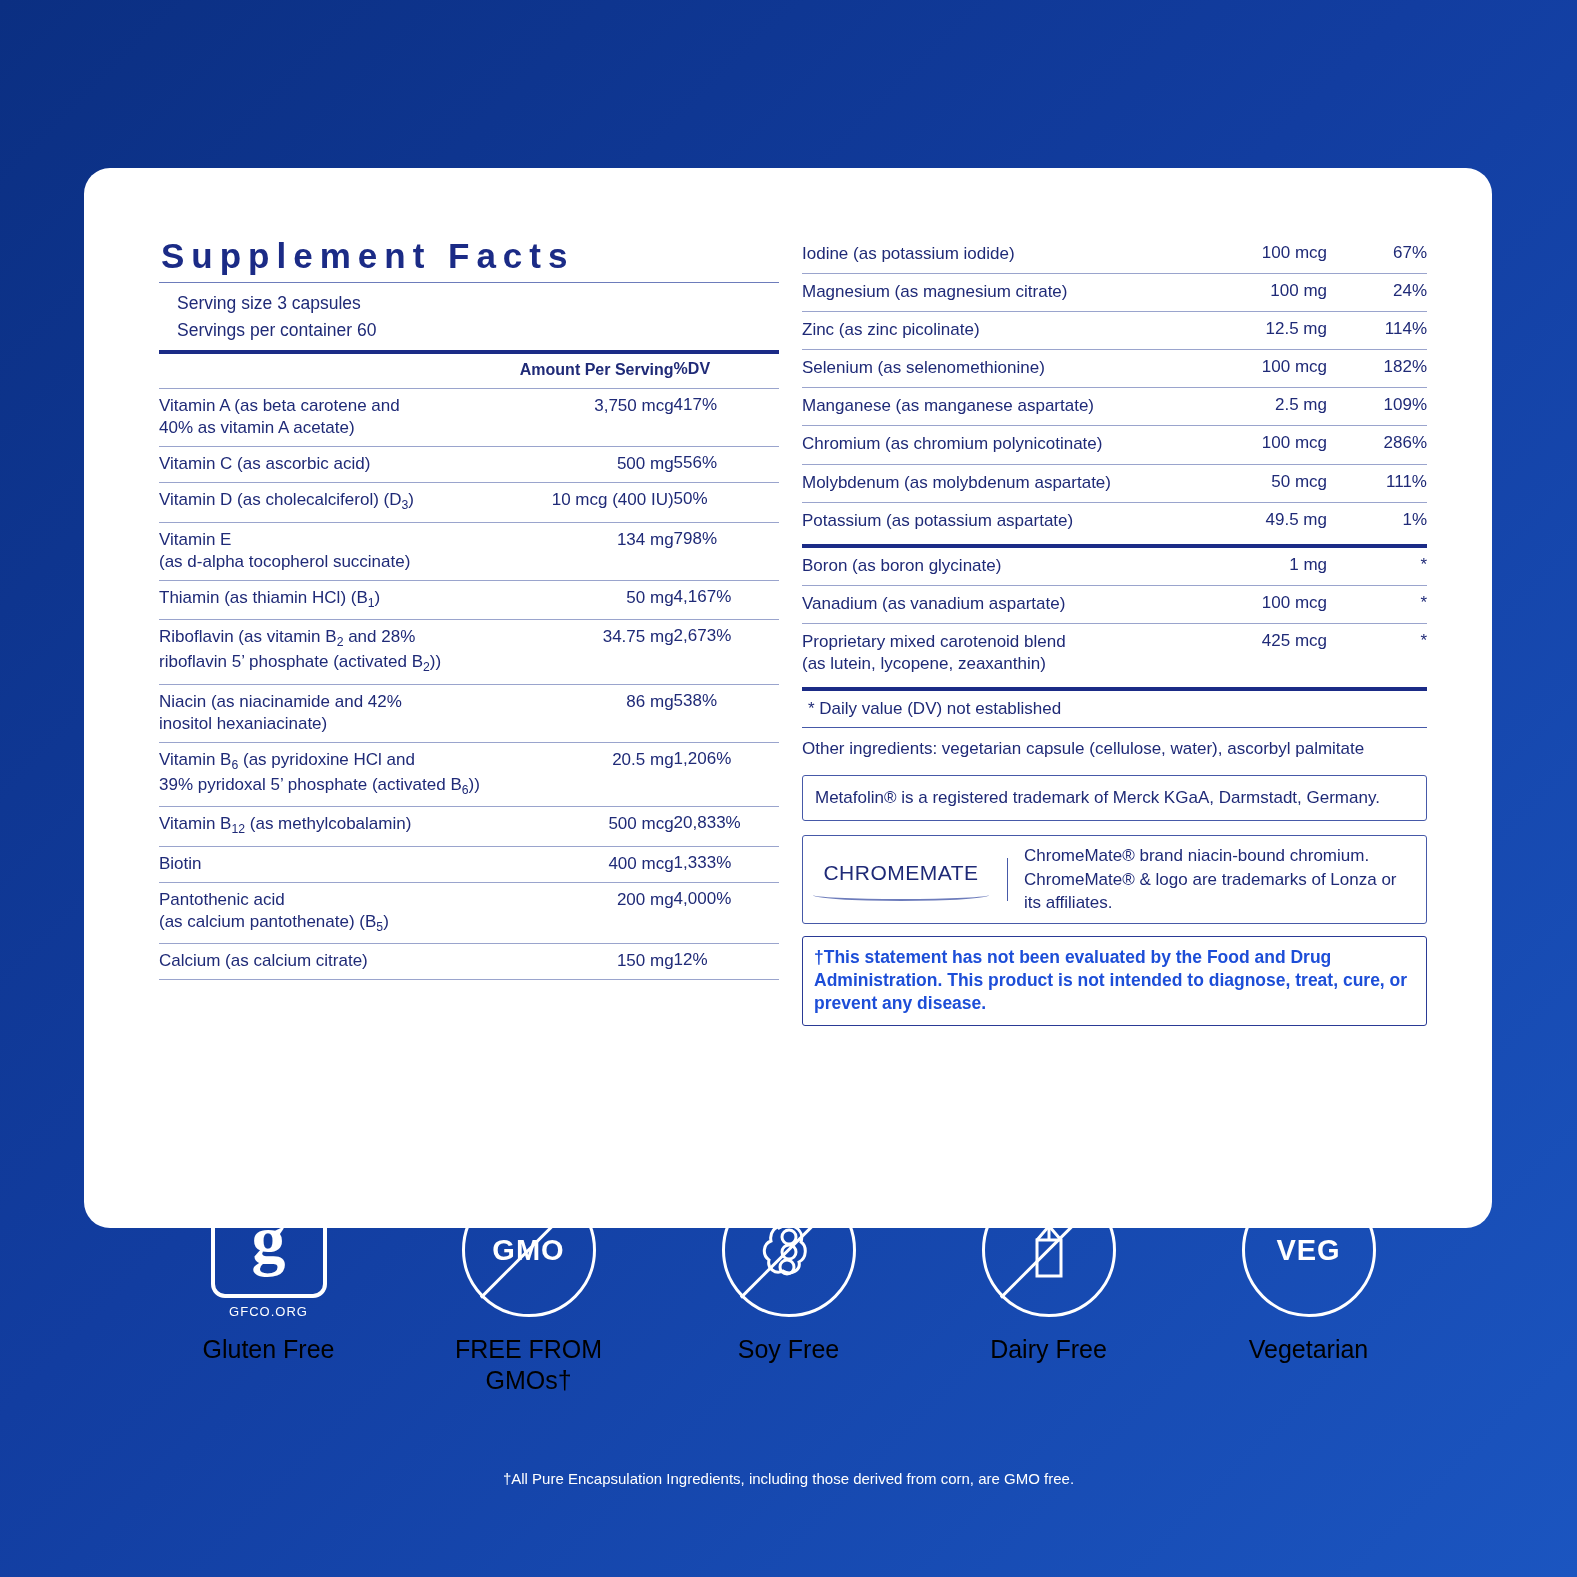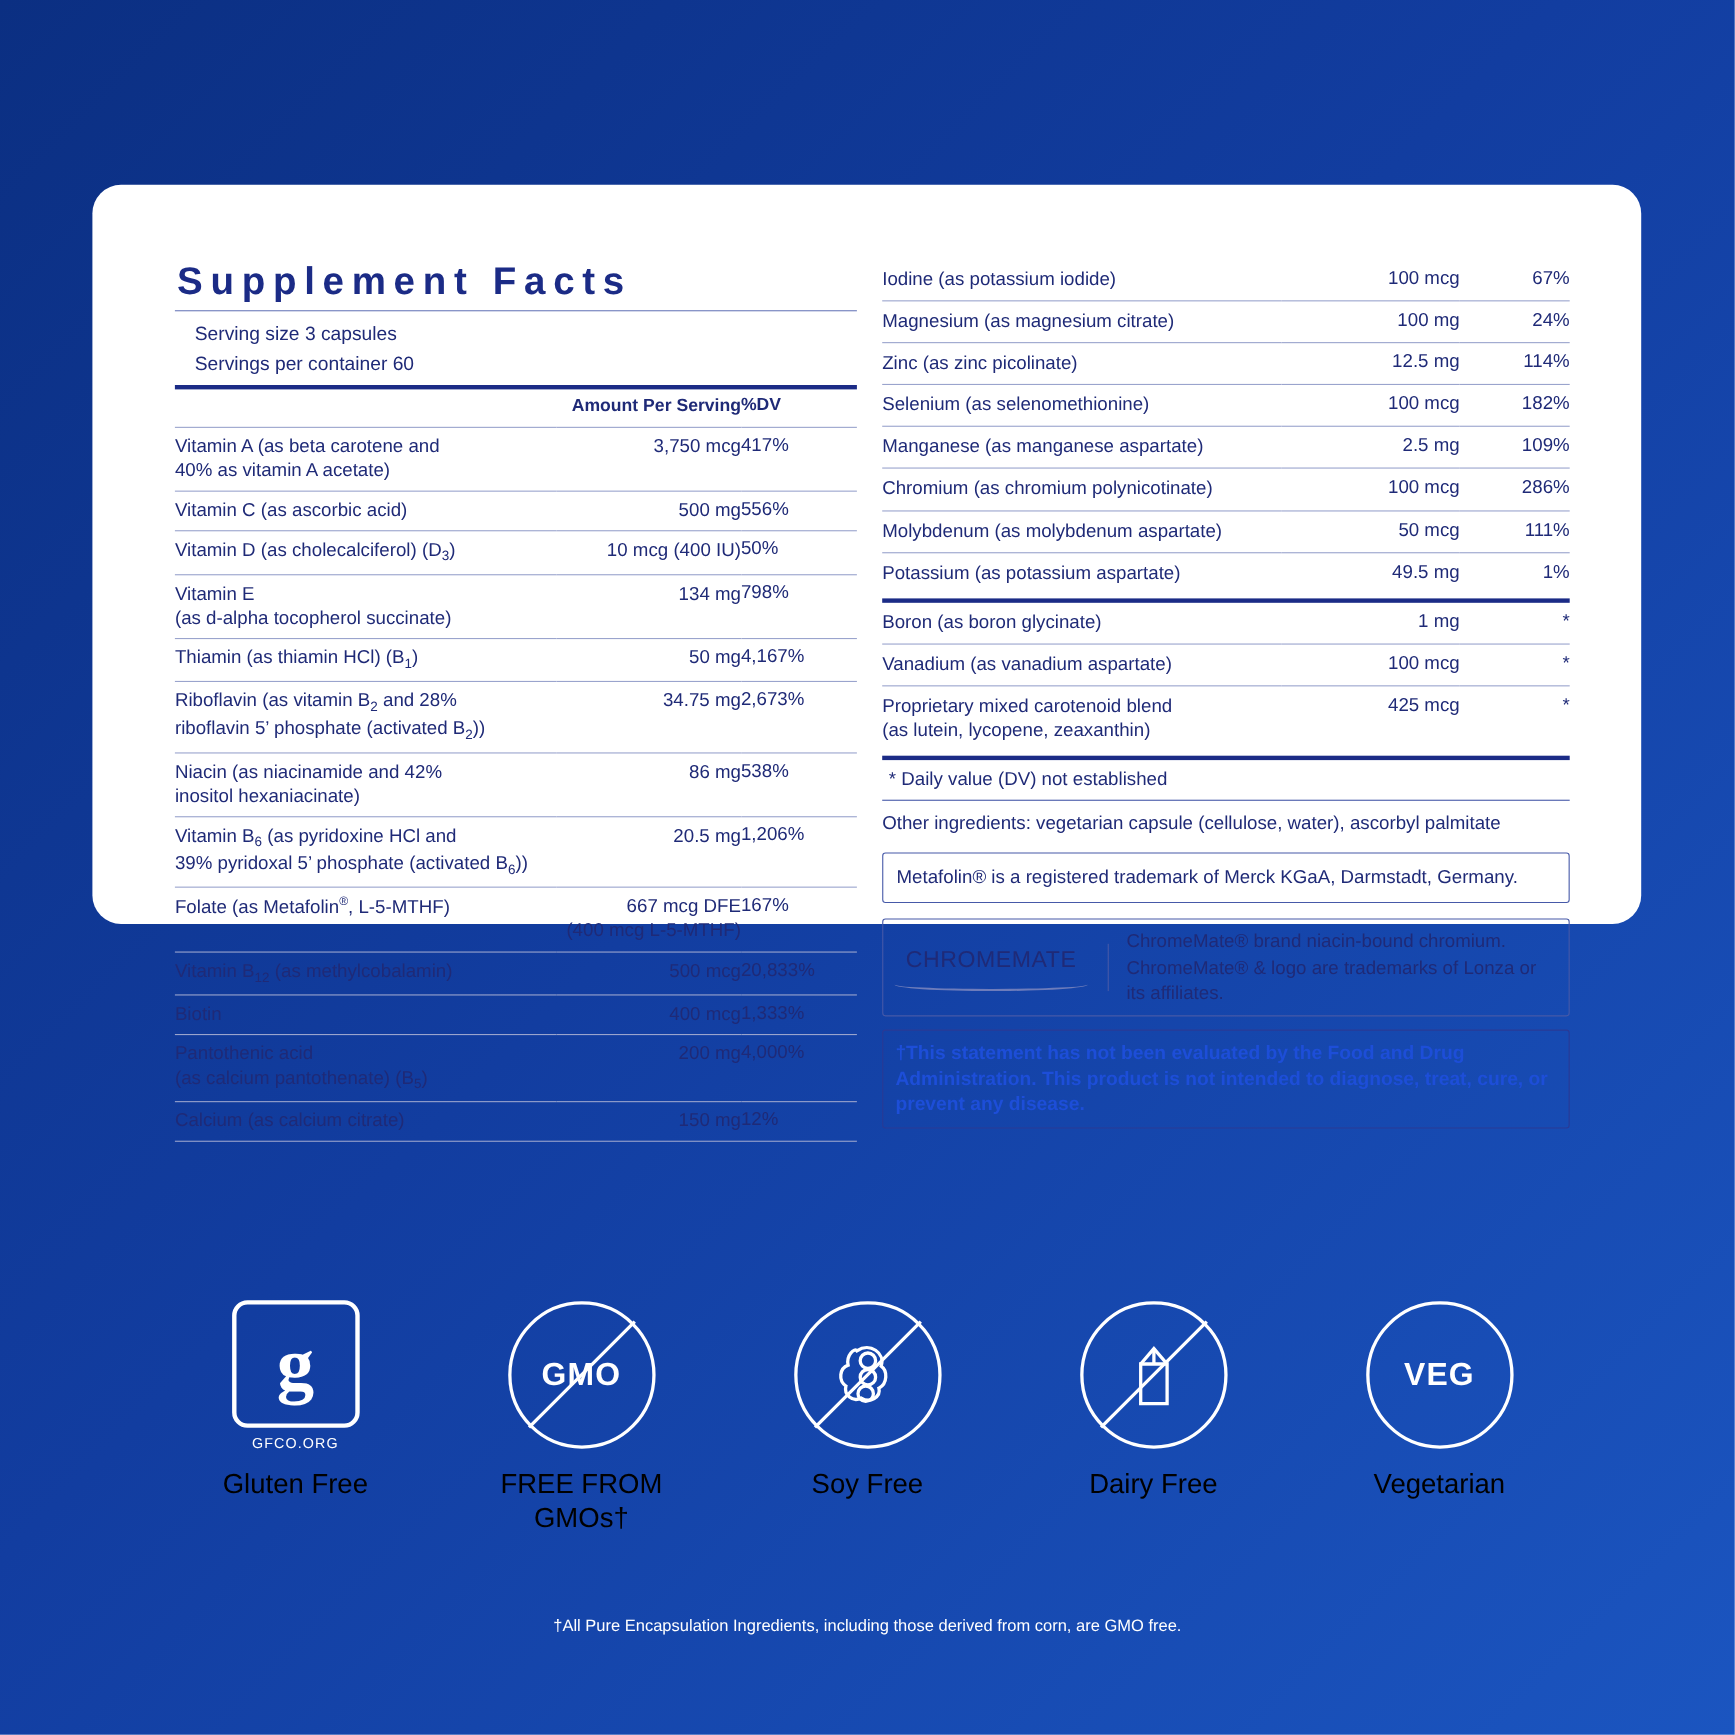--- a/index.html
+++ b/index.html
@@ -5,21 +5,21 @@
   html,body{margin:0;padding:0;}
   body{
     width:1577px;height:1577px;
     background:linear-gradient(135deg,#0b2f82 0%,#123da0 45%,#1b55c0 100%);
     font-family:"Liberation Sans", sans-serif;
     overflow:hidden;
     position:relative;
   }
   .card{
     position:absolute;
-    left:84px;top:168px;width:1408px;height:672px;
+    left:84px;top:168px;width:1408px;height:1060px;
     background:#ffffff;border-radius:26px;
     box-sizing:border-box;
     padding:12px;
   }
   .panel{position:absolute;color:#1f2a77;}
   
   .left{left:75px;top:68px;width:620px;}
   .sf-title{
     font-size:35px;font-weight:bold;letter-spacing:7px;color:#1b2b86;
     margin:0 0 6px 2px;
@@ -149,25 +149,20 @@
         <td class="nm">Niacin (as niacinamide and 42%<br>inositol hexaniacinate)</td>
         <td class="amt">86 mg</td>
         <td class="dv">538%</td>
       </tr>
       <tr class="rowline">
         <td class="nm">Vitamin B<sub>6</sub> (as pyridoxine HCl and<br>39% pyridoxal 5’ phosphate (activated B<sub>6</sub>))</td>
         <td class="amt">20.5 mg</td>
         <td class="dv">1,206%</td>
       </tr>
       <tr class="rowline">
-        <td class="nm">Folate (as Metafolin<sup>®</sup>, L-5-MTHF)</td>
-        <td class="amt">667 mcg DFE<br>(400 mcg L-5-MTHF)</td>
-        <td class="dv">167%</td>
-      </tr>
-      <tr class="rowline">
         <td class="nm">Vitamin B<sub>12</sub> (as methylcobalamin)</td>
         <td class="amt">500 mcg</td>
         <td class="dv">20,833%</td>
       </tr>
       <tr class="rowline">
         <td class="nm">Biotin</td>
         <td class="amt">400 mcg</td>
         <td class="dv">1,333%</td>
       </tr>
       <tr class="rowline">

